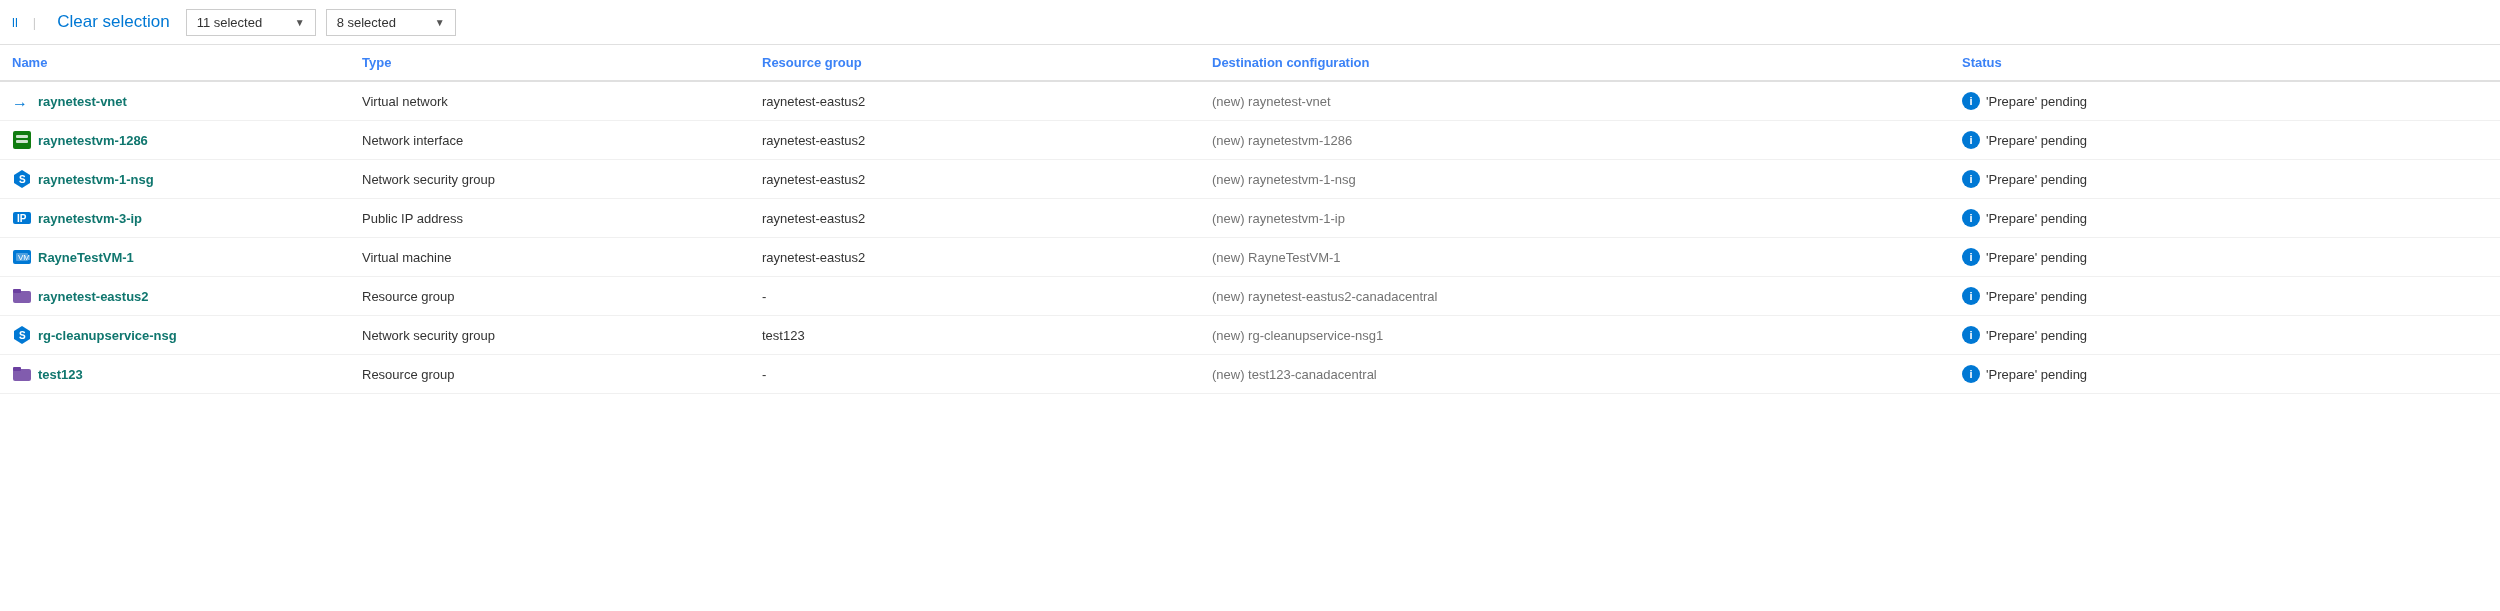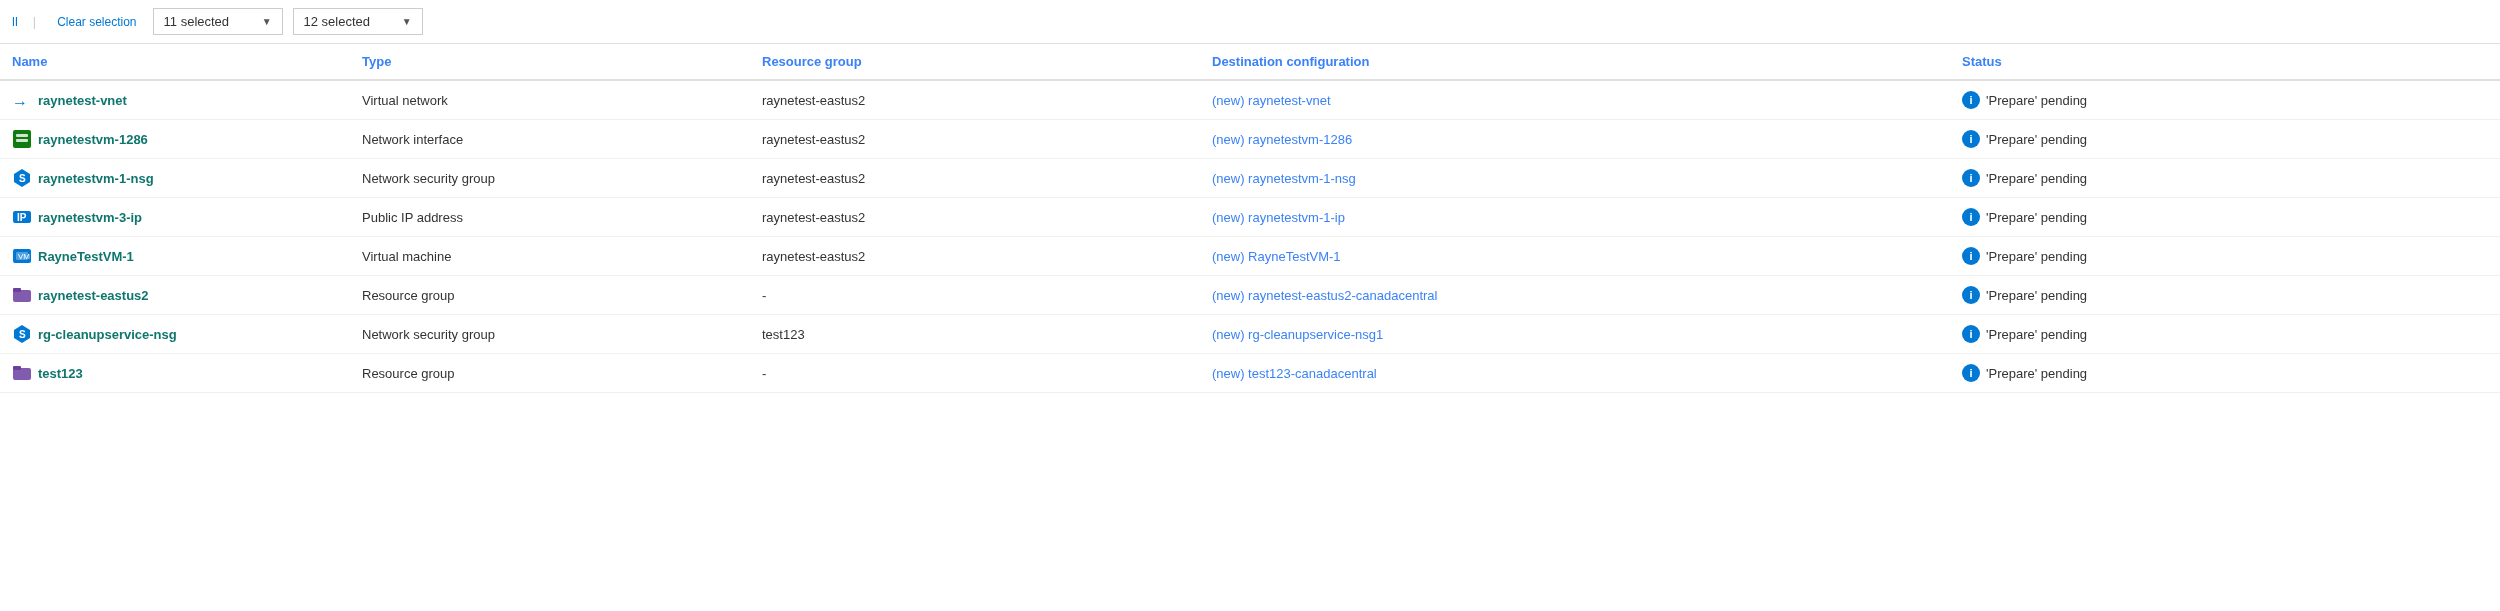--- a/index.html
+++ b/index.html
@@ -18,21 +18,21 @@
       gap: 10px;
       border-bottom: 1px solid #e0e0e0;
       background: #fff;
     }
 
     .clear-selection-btn {
       color: #0078d4;
       background: none;
       border: none;
       cursor: pointer;
-      font-size: 12px;
+      font-size: 17px;
       white-space: nowrap;
       padding: 4px 6px;
     }
 
     .search-input {
       flex: 1;
       max-width: 560px;
       padding: 5px 10px;
       border: 1px solid #ccc;
       font-size: 13px;
@@ -100,21 +100,21 @@
       font-weight: bold;
     }
 
     .icon-cell {
       display: flex;
       align-items: center;
       gap: 6px;
     }
 
     .dest-link {
-      color: #3b82f6;
+      color: #737373;
       cursor: pointer;
       margin-top: 16px;
     }
 
     .status-cell {
       display: flex;
       align-items: center;
       gap: 6px;
     }
 
@@ -173,21 +173,21 @@
     <button class="clear-selection-btn">Clear selection</button>
   </div>
 
 
   <div class="dropdown">
     <span>11 selected</span>
     <span class="dropdown-arrow">▼</span>
   </div>
 
   <div class="dropdown">
-    <span>12 selected</span>
+    <span>8 selected</span>
     <span class="dropdown-arrow">▼</span>
   </div>
 </div>
 
 <div class="table-container">
   <table>
     <thead>
       <tr>
         <th class="col-name">Name</th>
         <th class="col-type">Type</th>

